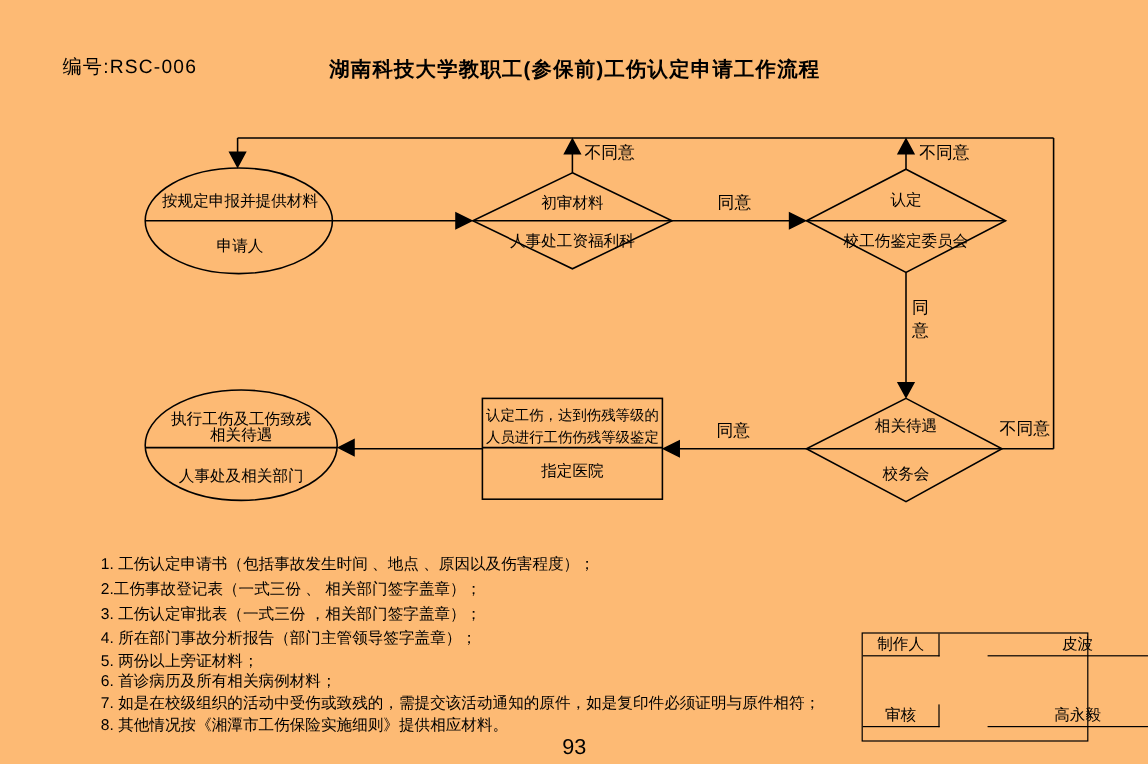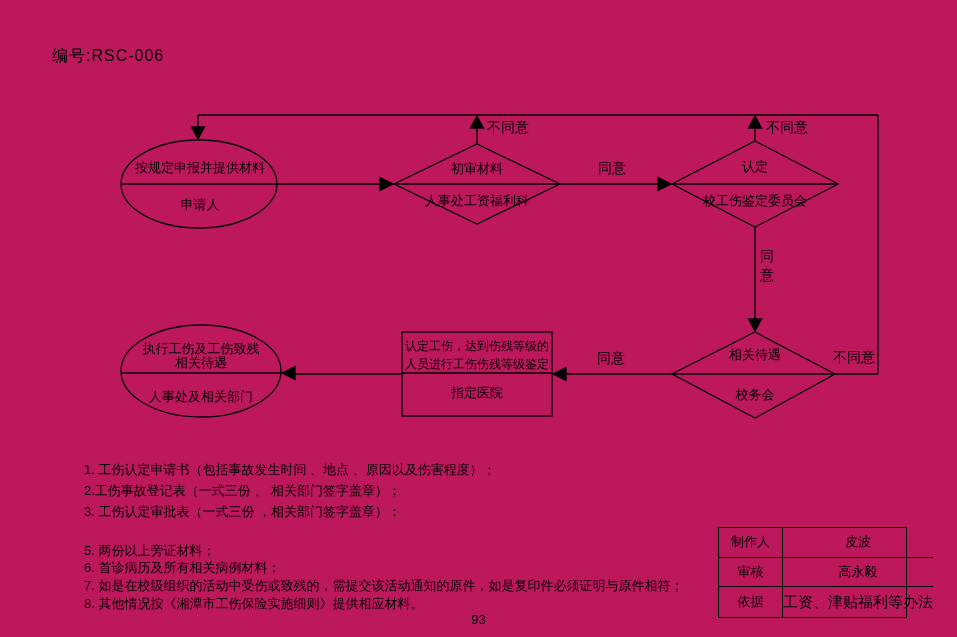--- a/index.html
+++ b/index.html
@@ -1,43 +1,44 @@
 <!DOCTYPE html>
 <html><head>
 <meta charset="utf-8">
 <style>
   html,body{margin:0;padding:0;background:#fff;}
-  .page{position:relative;width:957px;height:637px;background:#be185d;
+  .page{position:relative;width:957px;height:637px;background:#fdba74;
         font-family:"Liberation Sans","DejaVu Sans",sans-serif;color:#000;overflow:hidden;}
   .abs{position:absolute;}
   .doc-number{left:52px;top:46px;font-size:16px;letter-spacing:1px;}
   .page-title{left:199px;top:46px;width:560px;text-align:center;font-weight:bold;font-size:17px;letter-spacing:1px;}
   svg.flow{position:absolute;left:0;top:0;}
   .shape-text{position:absolute;text-align:center;font-size:13px;line-height:15px;white-space:nowrap;}
   .shape-text.small{font-size:12px;line-height:18px;}
   .shape-text.tight{line-height:14px;}
   .edge-label{position:absolute;font-size:14px;white-space:nowrap;}
   .edge-label.vertical{width:16px;word-break:break-all;white-space:normal;line-height:19px;}
   .note{position:absolute;left:84px;font-size:13px;white-space:nowrap;}
   .info-table{position:absolute;left:718px;top:527px;width:189px;height:91px;
               border:1px solid #000;display:grid;grid-template-columns:64px 1fr;
-              grid-template-rows:1fr 1fr 1fr;box-sizing:border-box;}
+              grid-template-rows:1fr 1fr 1fr;box-sizing:border-box;gap:40px;}
   .info-cell{display:flex;align-items:center;justify-content:center;font-size:13px;
              border-right:1px solid #000;border-bottom:1px solid #000;white-space:nowrap;}
   .info-cell.value{border-right:none;}
   .info-cell.last{border-bottom:none;}
   .info-cell.narrow{font-size:15px;}
-  .page-number{position:absolute;left:0;top:612px;width:957px;text-align:center;font-size:13px;}
+  .page-number{position:absolute;left:0;top:612px;width:957px;text-align:center;font-size:18px;}
 </style>
 </head>
 <body>
 
 <div class="page">
 
   <div class="abs doc-number">编号:RSC-006</div>
+  <div class="abs page-title">湖南科技大学教职工(参保前)工伤认定申请工作流程</div>
 
   <svg class="flow" width="957" height="637" viewBox="0 0 957 637" stroke="#000" stroke-width="1.3" fill="none">
 
     <ellipse cx="199" cy="184" rx="78" ry="44"></ellipse>
     <ellipse cx="201" cy="371" rx="80" ry="46"></ellipse>
     <polygon points="477,144 560,184 477,224 394,184"></polygon>
     <polygon points="755,141 838,184 755,227 672,184"></polygon>
     <polygon points="755,332 835,374 755,418 672,374"></polygon>
     <rect x="402" y="332" width="150" height="84"></rect>
 
@@ -90,20 +91,21 @@
   <div class="edge-label" style="left:487px;top:119px;">不同意</div>
   <div class="edge-label" style="left:766px;top:119px;">不同意</div>
   <div class="edge-label" style="left:598px;top:160px;">同意</div>
   <div class="edge-label vertical" style="left:760px;top:247px;">同意</div>
   <div class="edge-label" style="left:597px;top:350px;">同意</div>
   <div class="edge-label" style="left:833px;top:349px;">不同意</div>
 
   <div class="note" style="top:461px;">1. 工伤认定申请书（包括事故发生时间 、地点 、原因以及伤害程度）；</div>
   <div class="note" style="top:482px;">2.工伤事故登记表（一式三份 、 相关部门签字盖章）；</div>
   <div class="note" style="top:503px;">3. 工伤认定审批表（一式三份 ，相关部门签字盖章）；</div>
+  <div class="note" style="top:523px;">4. 所在部门事故分析报告（部门主管领导签字盖章）；</div>
   <div class="note" style="top:542px;">5. 两份以上旁证材料；</div>
   <div class="note" style="top:559px;">6. 首诊病历及所有相关病例材料；</div>
   <div class="note" style="top:577px;">7. 如是在校级组织的活动中受伤或致残的，需提交该活动通知的原件，如是复印件必须证明与原件相符；</div>
   <div class="note" style="top:595px;">8. 其他情况按《湘潭市工伤保险实施细则》提供相应材料。</div>
 
   <div class="info-table">
     <div class="info-cell">制作人</div>
     <div class="info-cell value">皮波</div>
     <div class="info-cell">审核</div>
     <div class="info-cell value">高永毅</div>

